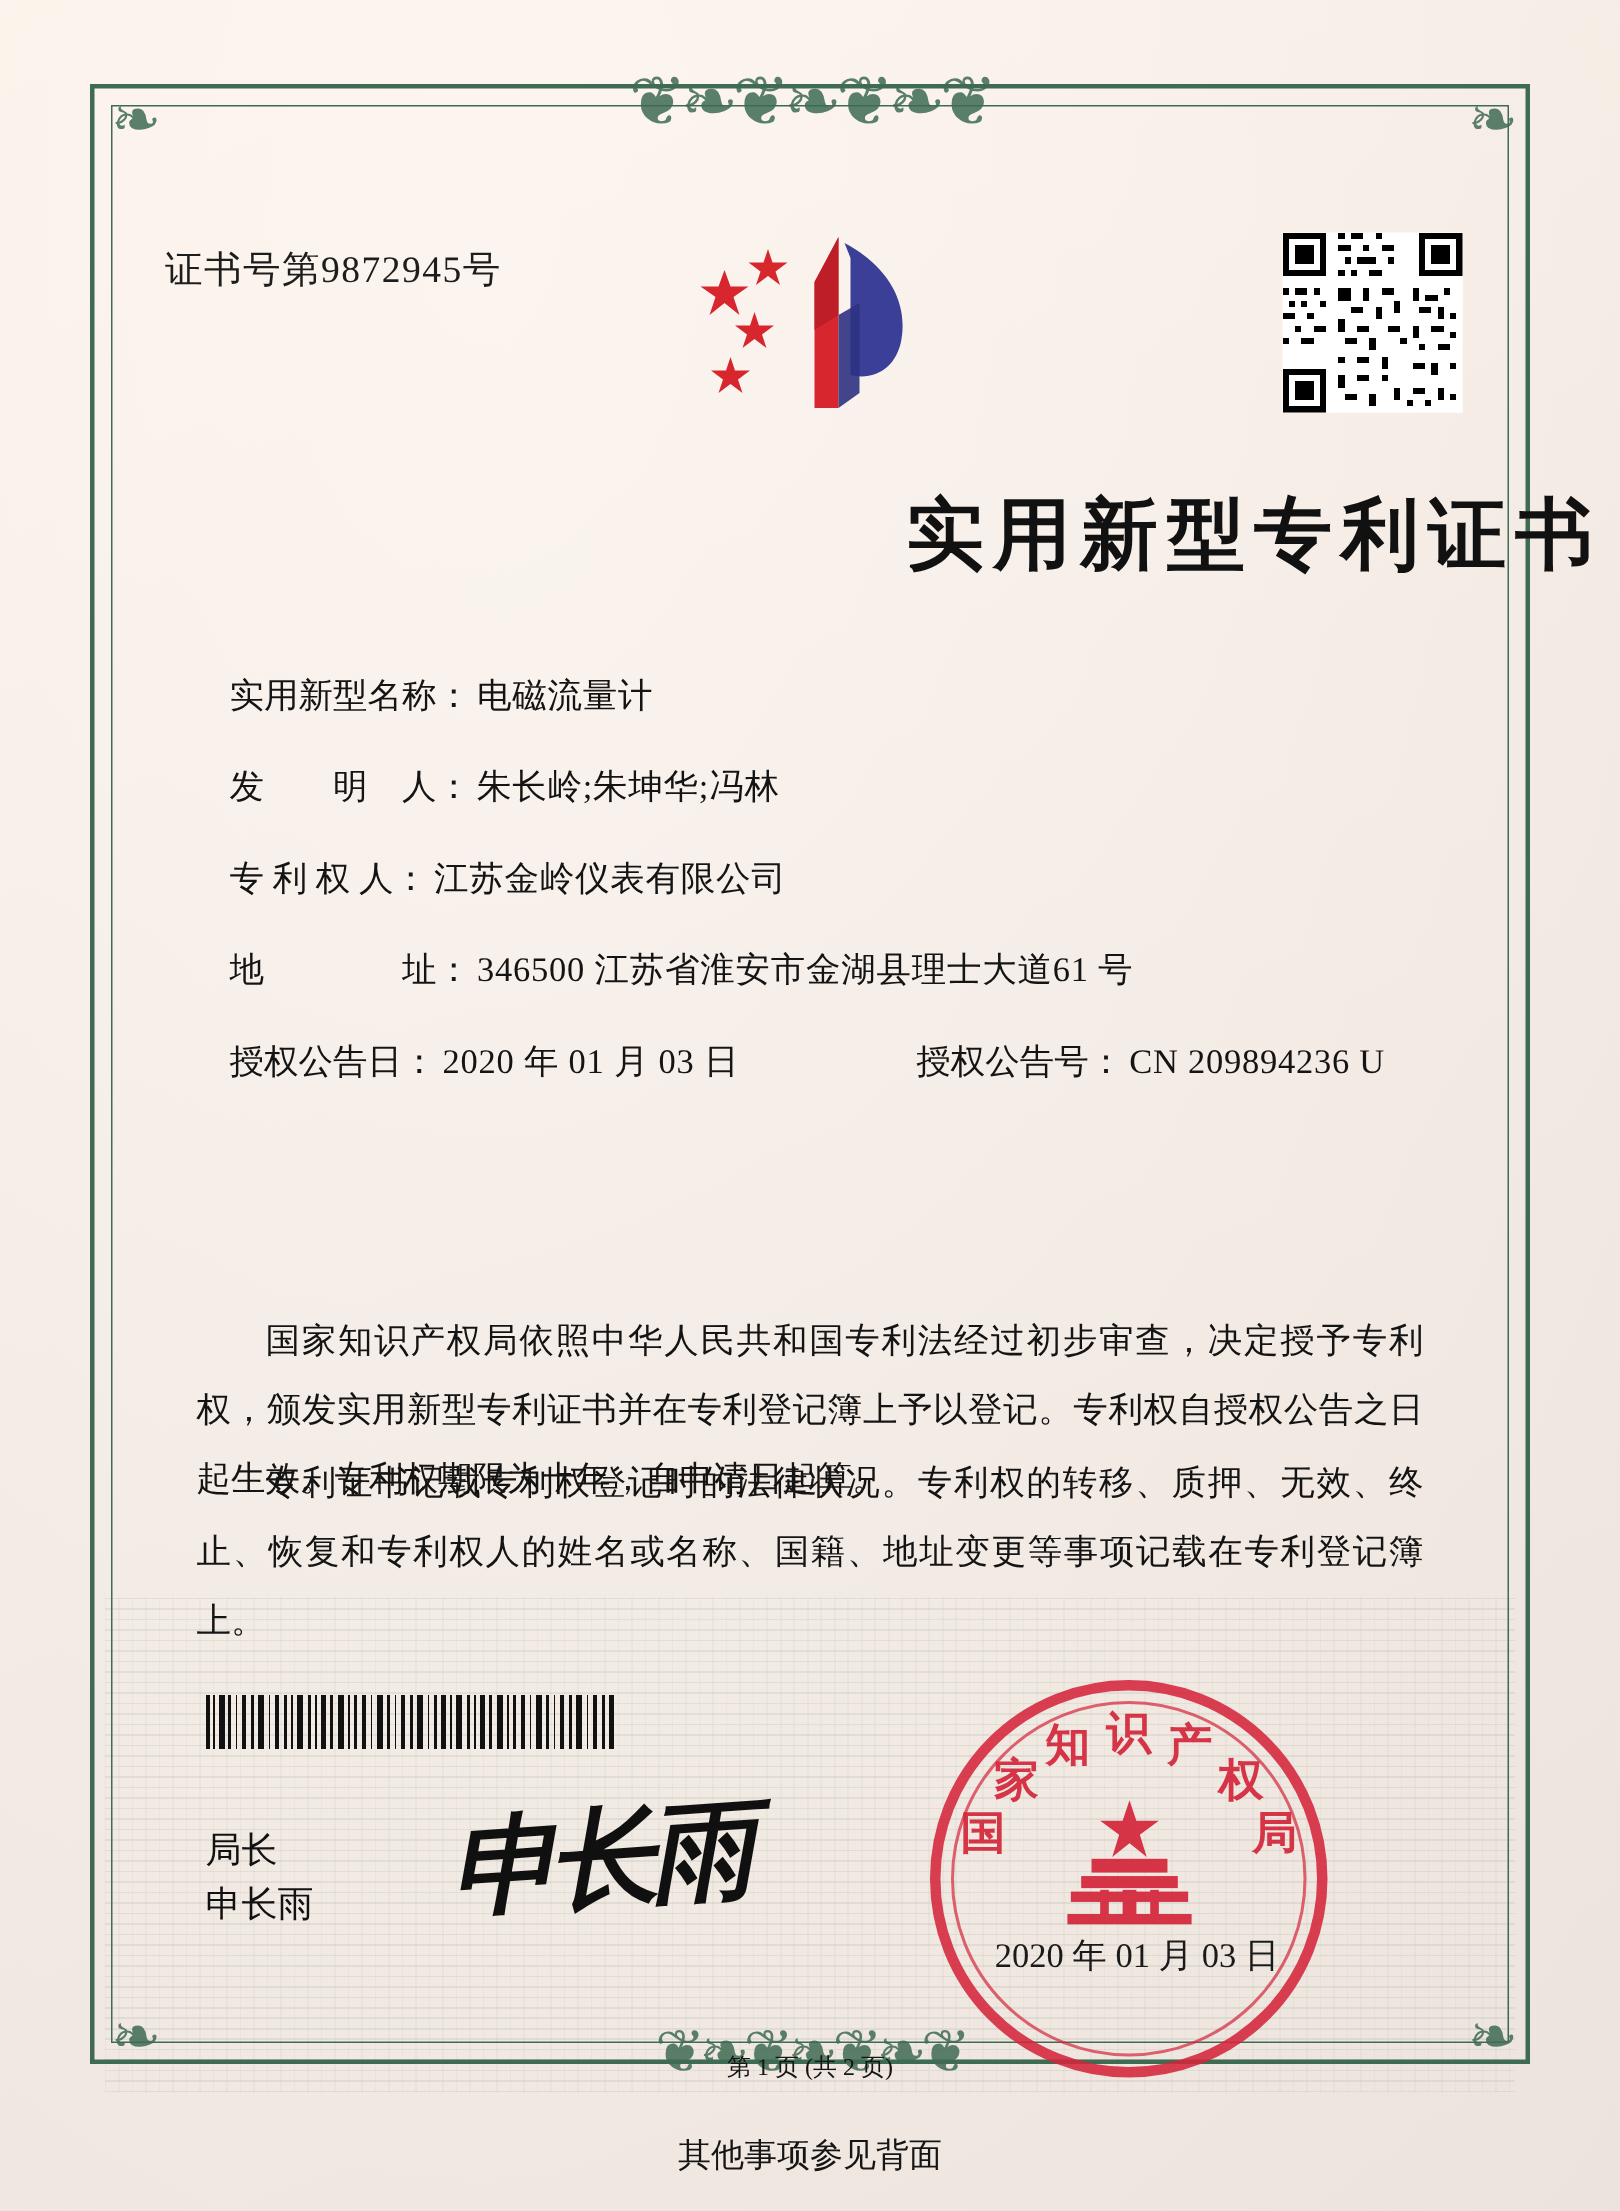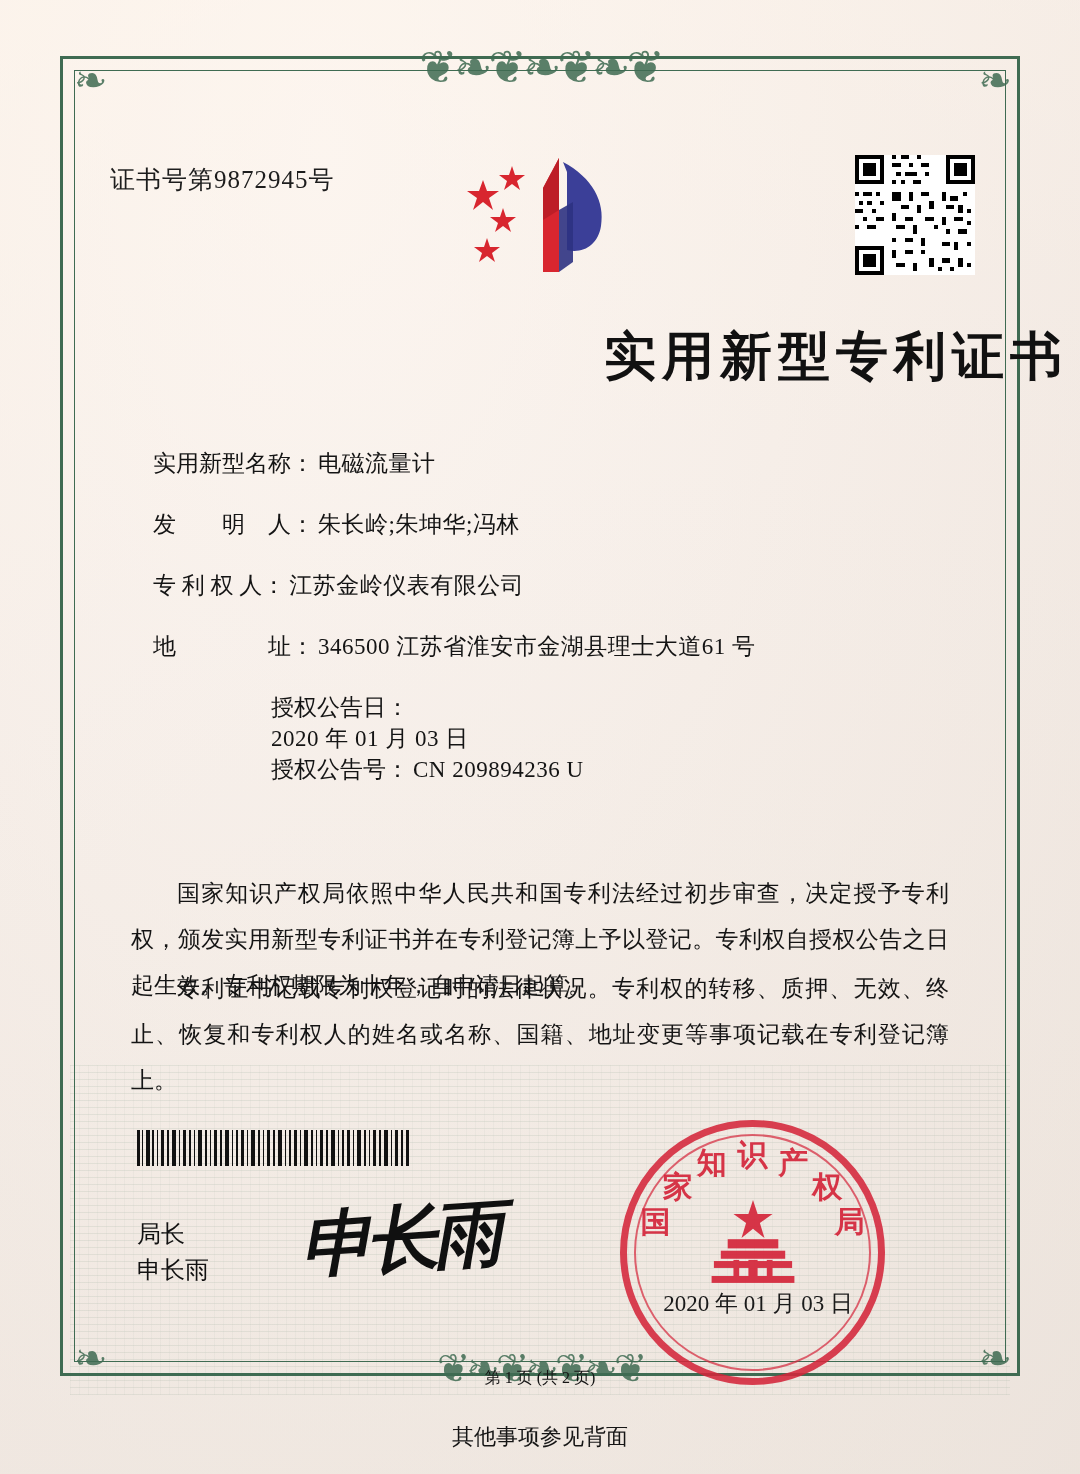--- a/index.html
+++ b/index.html
@@ -139,21 +139,20 @@
   .field .lbl {
     white-space: pre;
     flex: 0 0 auto;
   }
   .field .val {
     margin-left: 4px;
     letter-spacing: .5px;
   }
   .field.row2 {
     justify-content: flex-start;
-    flex-direction: column;
   }
   .field .second {
     margin-left: 118px;
     display: flex;
     align-items: baseline;
   }
 
   
   .para {
     position: absolute;

